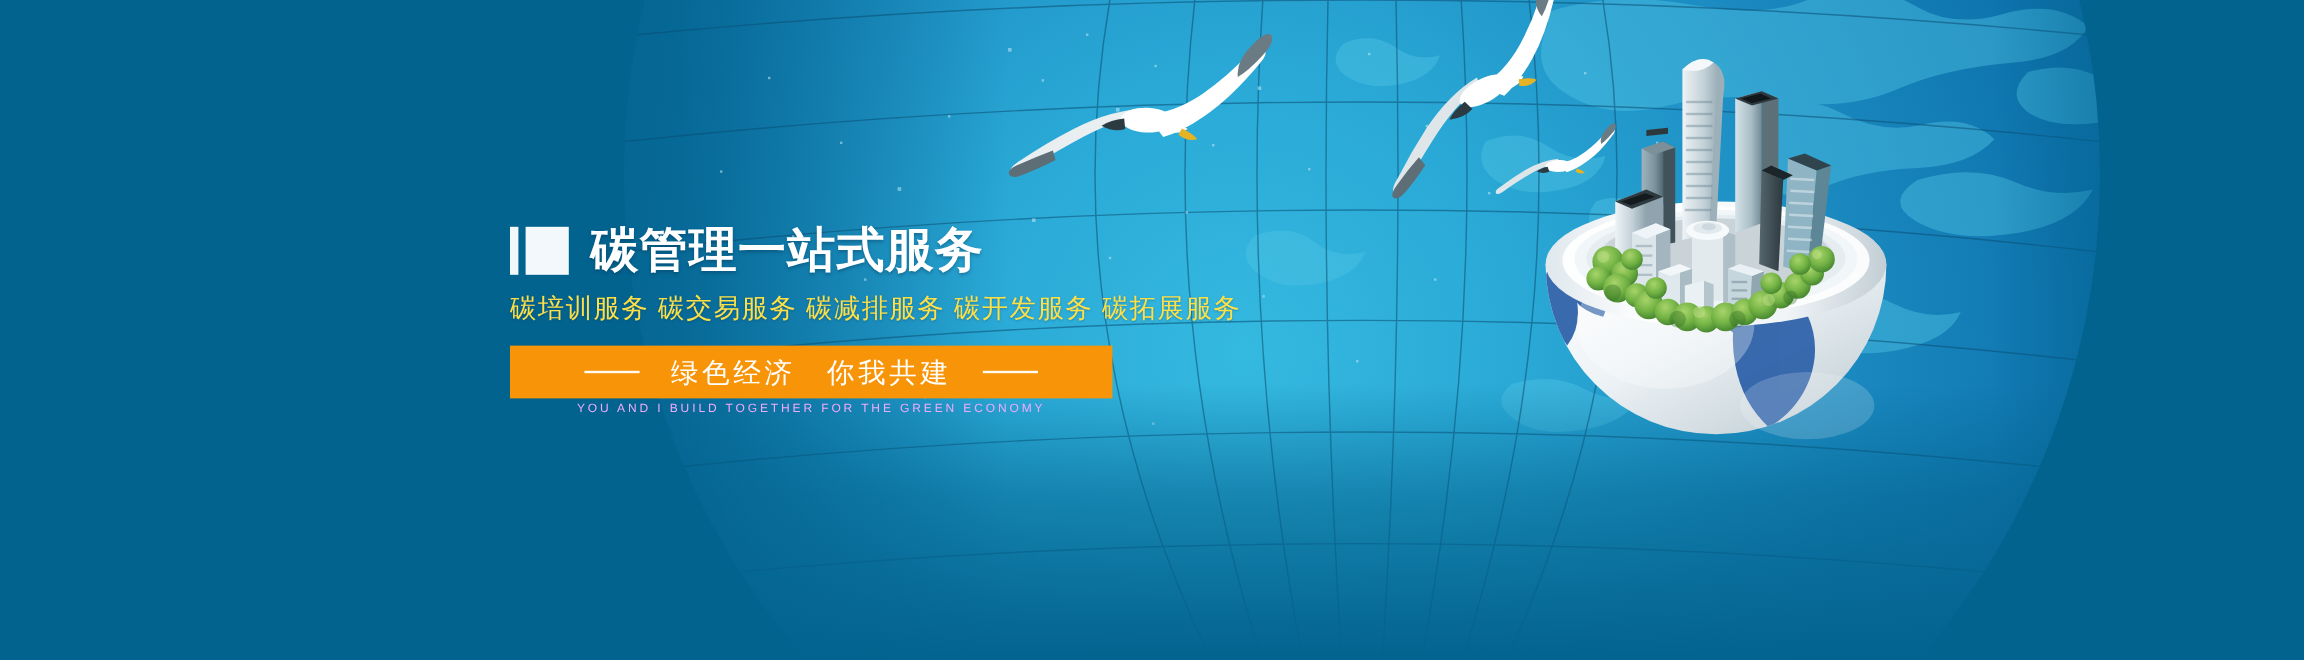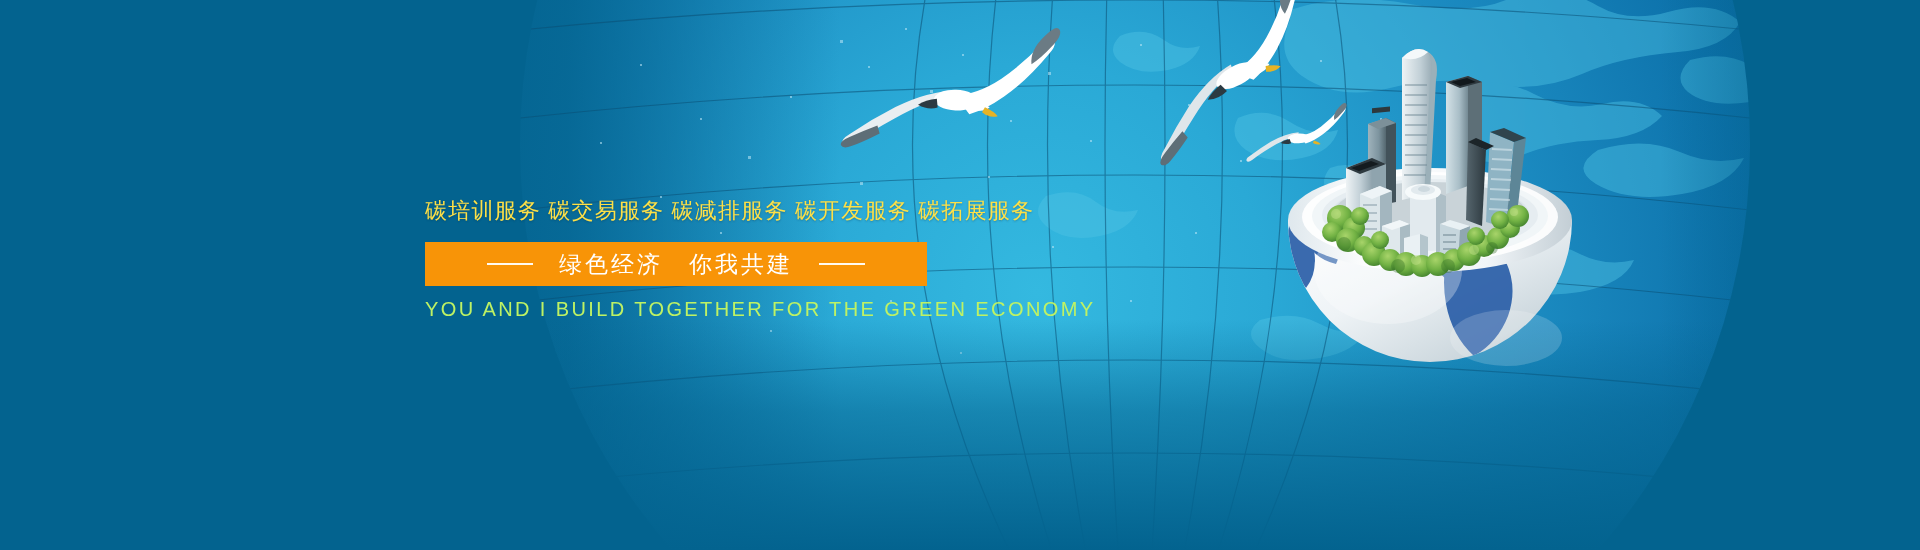--- a/index.html
+++ b/index.html
@@ -112,26 +112,25 @@
   .slogan-text {
     font-size:23px;
     line-height:26px;
     color:#ffffff;
     letter-spacing:3px;
     font-weight:500;
     white-space:nowrap;
   }
 
   .eng-line {
-    margin-top:14px;
     width:502px;
     text-align:center;
-    font-size:20px;
+    font-size:10px;
     line-height:18px;
-    color:#bef264;
+    color:#f0abfc;
     letter-spacing:2.4px;
     white-space:nowrap;
   }
 
   
   .artwork {
     position:absolute;
     left:1270px; top:20px;
     width:320px; height:410px;
   }
@@ -453,20 +452,27 @@
         <circle cx="66" cy="194" r="5"></circle>
           <circle cx="146" cy="240" r="5"></circle>
         <circle cx="204" cy="230" r="5"></circle>
           <circle cx="244" cy="192" r="4"></circle>
       </g>
     </svg>
   </div>
 
   <div class="copy">
 
+    <div class="title-row">
+      <div class="title-mark">
+        <div class="bar-thin"></div>
+        <div class="bar-block"></div>
+      </div>
+      <div class="headline">碳管理一站式服务</div>
+    </div>
 
     <div class="subline">碳培训服务  碳交易服务  碳减排服务  碳开发服务  碳拓展服务</div>
 
     <div class="slogan-bar">
       <span class="rule"></span>
       <span class="slogan-text">绿色经济　你我共建</span>
       <span class="rule"></span>
     </div>
 
     <div class="eng-line">YOU AND I BUILD TOGETHER FOR THE GREEN ECONOMY</div>

